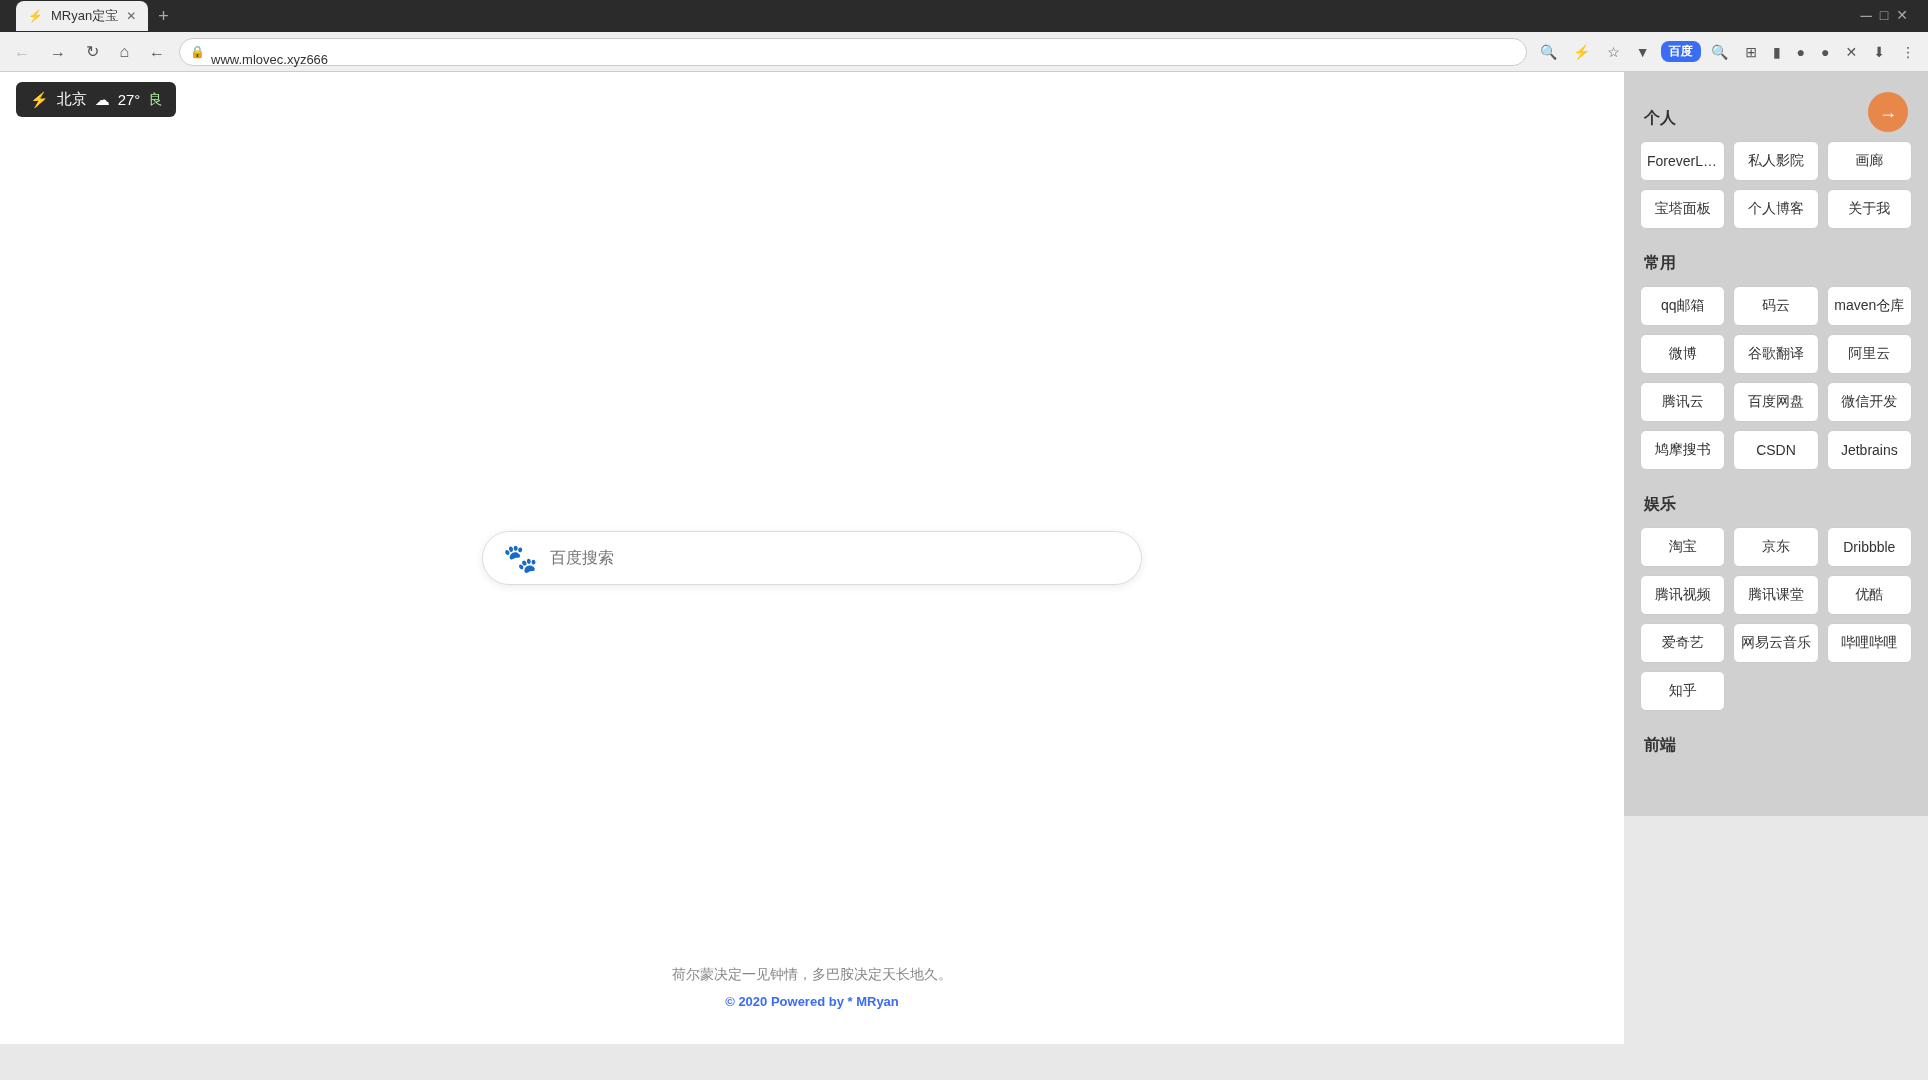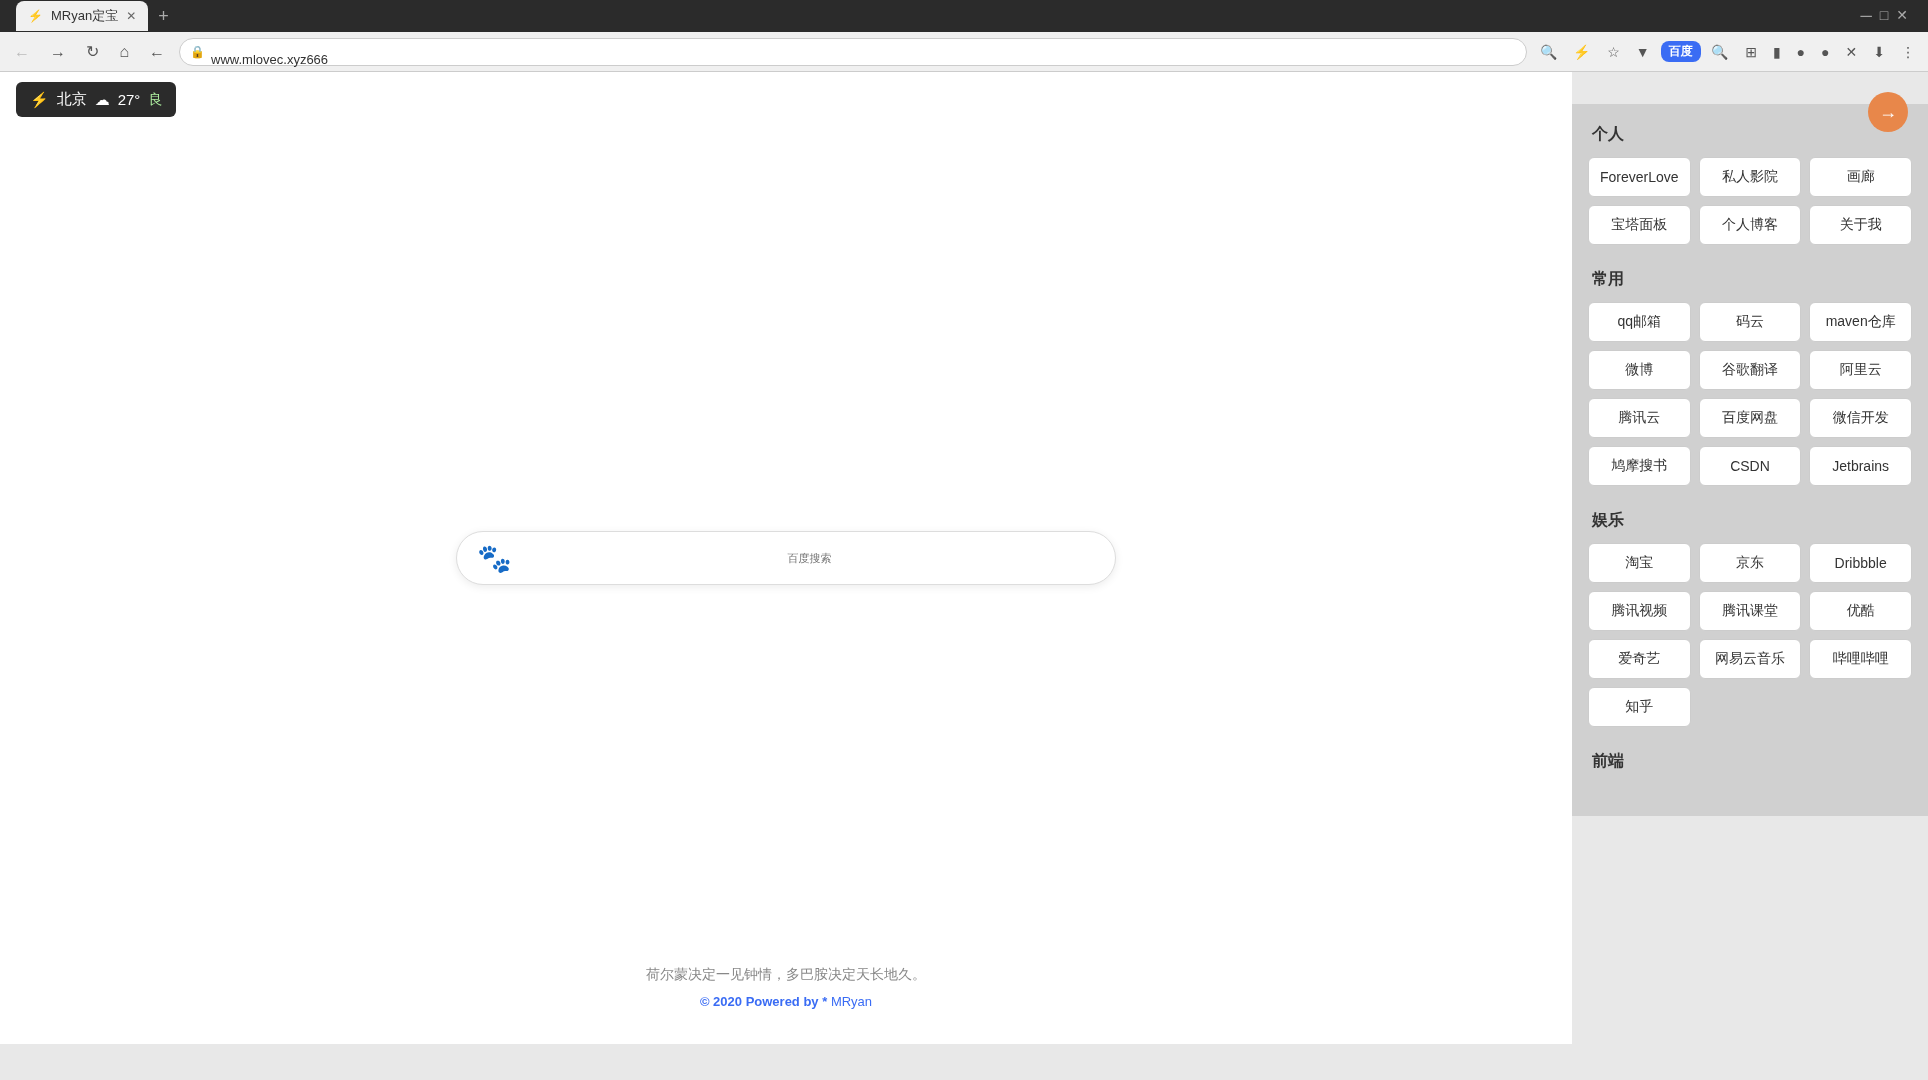--- a/index.html
+++ b/index.html
@@ -29,28 +29,28 @@
     .left-area { flex: 1; background: white; min-height: 100%; display: flex; flex-direction: column; align-items: center; justify-content: center; position: relative; }
 
     
     .weather-widget { position: absolute; top: 10px; left: 16px; background: #2b2b2b; color: white; border-radius: 6px; padding: 8px 14px; display: flex; align-items: center; gap: 8px; font-size: 15px; }
     .weather-quality { color: #aef0a0; font-size: 14px; }
 
     
     .search-container { display: flex; flex-direction: column; align-items: center; gap: 20px; }
     .search-box { width: 660px; background: white; border: 1px solid #ddd; border-radius: 30px; height: 54px; display: flex; align-items: center; padding: 0 20px; gap: 12px; box-shadow: 0 2px 8px rgba(0,0,0,0.08); }
     .baidu-paw { font-size: 28px; color: #3a6cf4; }
-    .search-input { border: none; outline: none; font-size: 11px; color: #999; flex: 1; background: transparent; text-align: center; }
+    .search-input { border: none; outline: none; font-size: 16px; color: #999; flex: 1; background: transparent; }
 
     .footer-text { position: absolute; bottom: 60px; text-align: center; color: #888; font-size: 14px; }
     .footer-copy { position: absolute; bottom: 35px; text-align: center; color: #888; font-size: 13px; }
     .footer-copy span { color: #3a6cf4; font-weight: bold; }
 
     
-    .right-sidebar { width: 356px; background: #d0d0d0; padding: 20px 16px; overflow-y: auto; margin-top: 32px; }
+    .right-sidebar { width: 304px; background: #d0d0d0; padding: 36px 16px; overflow-y: auto; }
     .sidebar-section { margin-bottom: 24px; }
     .section-title { font-size: 16px; color: #333; font-weight: bold; margin-bottom: 12px; padding-left: 4px; }
     .link-grid { display: grid; grid-template-columns: repeat(3, 1fr); gap: 8px; }
     .link-btn { background: white; border: 1px solid #ccc; border-radius: 6px; padding: 10px 6px; font-size: 14px; color: #333; text-align: center; cursor: pointer; white-space: nowrap; overflow: hidden; text-overflow: ellipsis; }
 
     
     .arrow-btn { position: absolute; top: 20px; right: 20px; background: #e8874a; border: none; border-radius: 50%; width: 40px; height: 40px; display: flex; align-items: center; justify-content: center; cursor: pointer; color: white; font-size: 18px; }
 
     .right-wrapper { position: relative; }
   </style>
@@ -117,21 +117,21 @@
 
     <div class="search-container">
       <div class="search-box">
         <span class="baidu-paw">🐾</span>
         <input class="search-input" type="text" placeholder="百度搜索" style="">
       </div>
     </div>
 
     <div class="footer-text">荷尔蒙决定一见钟情，多巴胺决定天长地久。</div>
     <div class="footer-copy">
-      <span>© 2020 Powered by * </span><span style="color:#3a6cf4; font-weight:normal;">MRyan</span>
+      <span>© 2020 Powered by * </span><span style="color:#3a6cf4; font-weight:bold;">MRyan</span>
     </div>
   </div>
 
   <div class="right-wrapper">
     <button class="arrow-btn">→</button>
     <div class="right-sidebar">
 
       <div class="sidebar-section">
         <div class="section-title">个人</div>
         <div class="link-grid">

